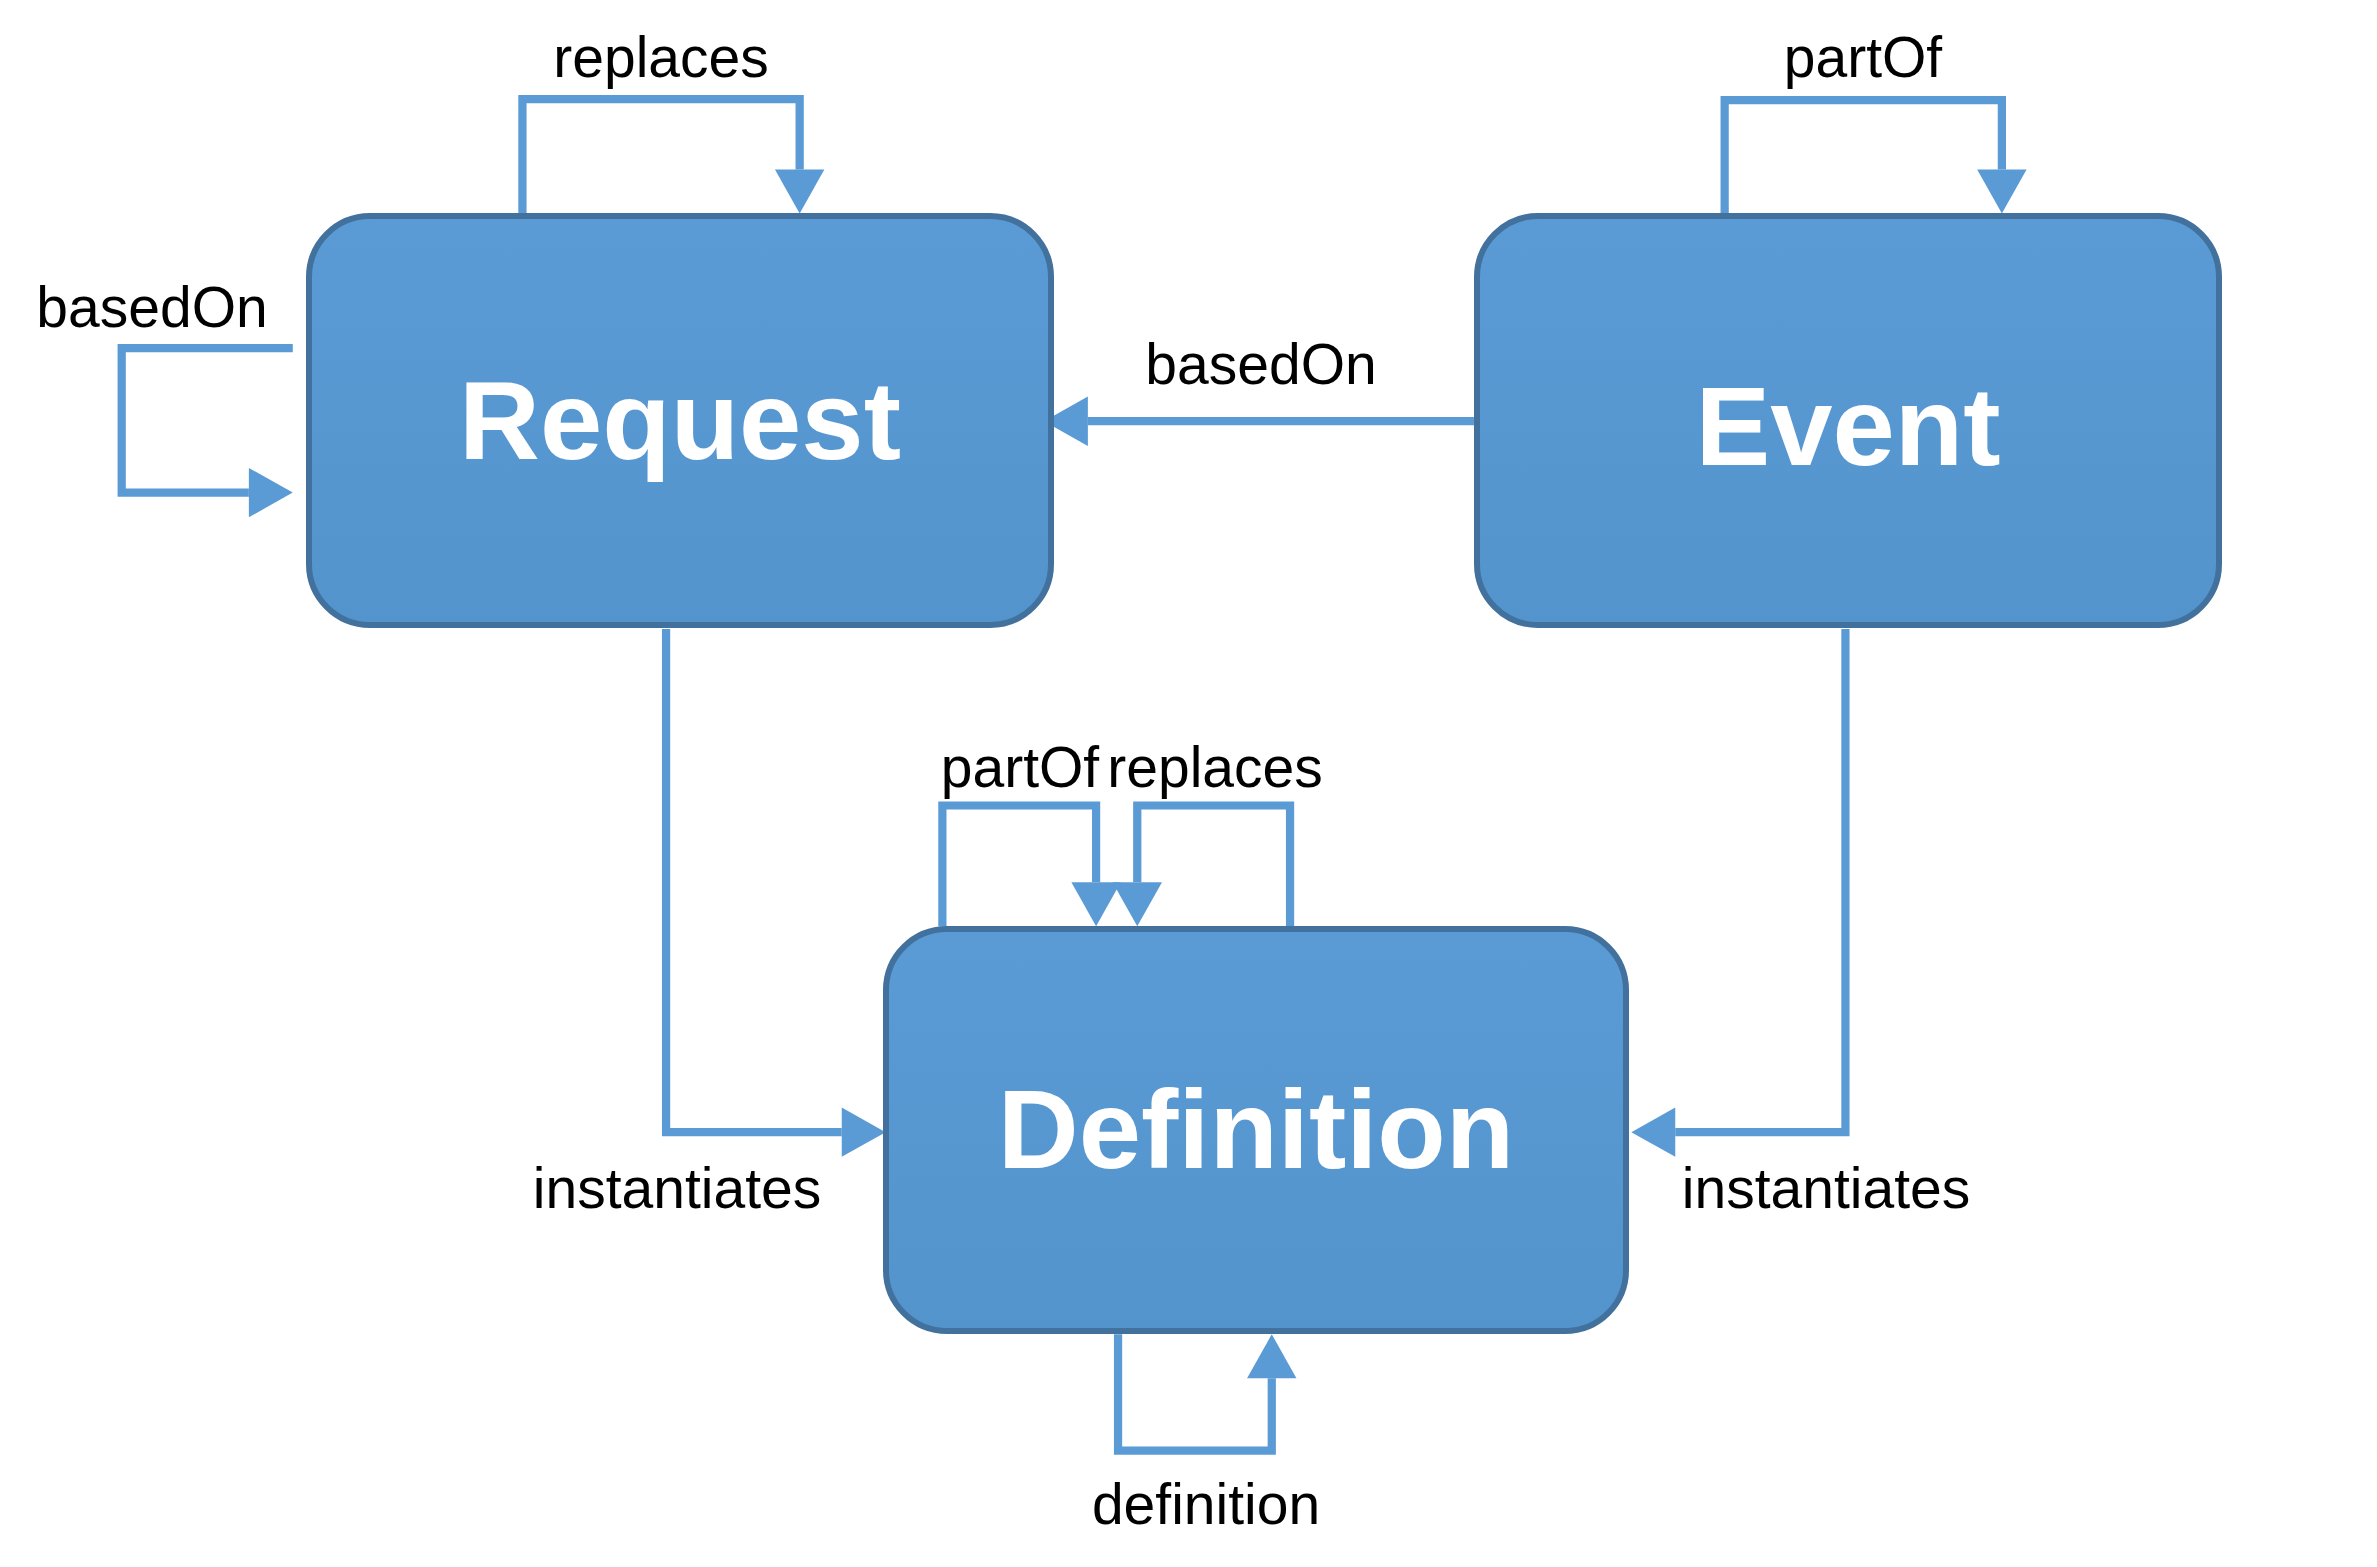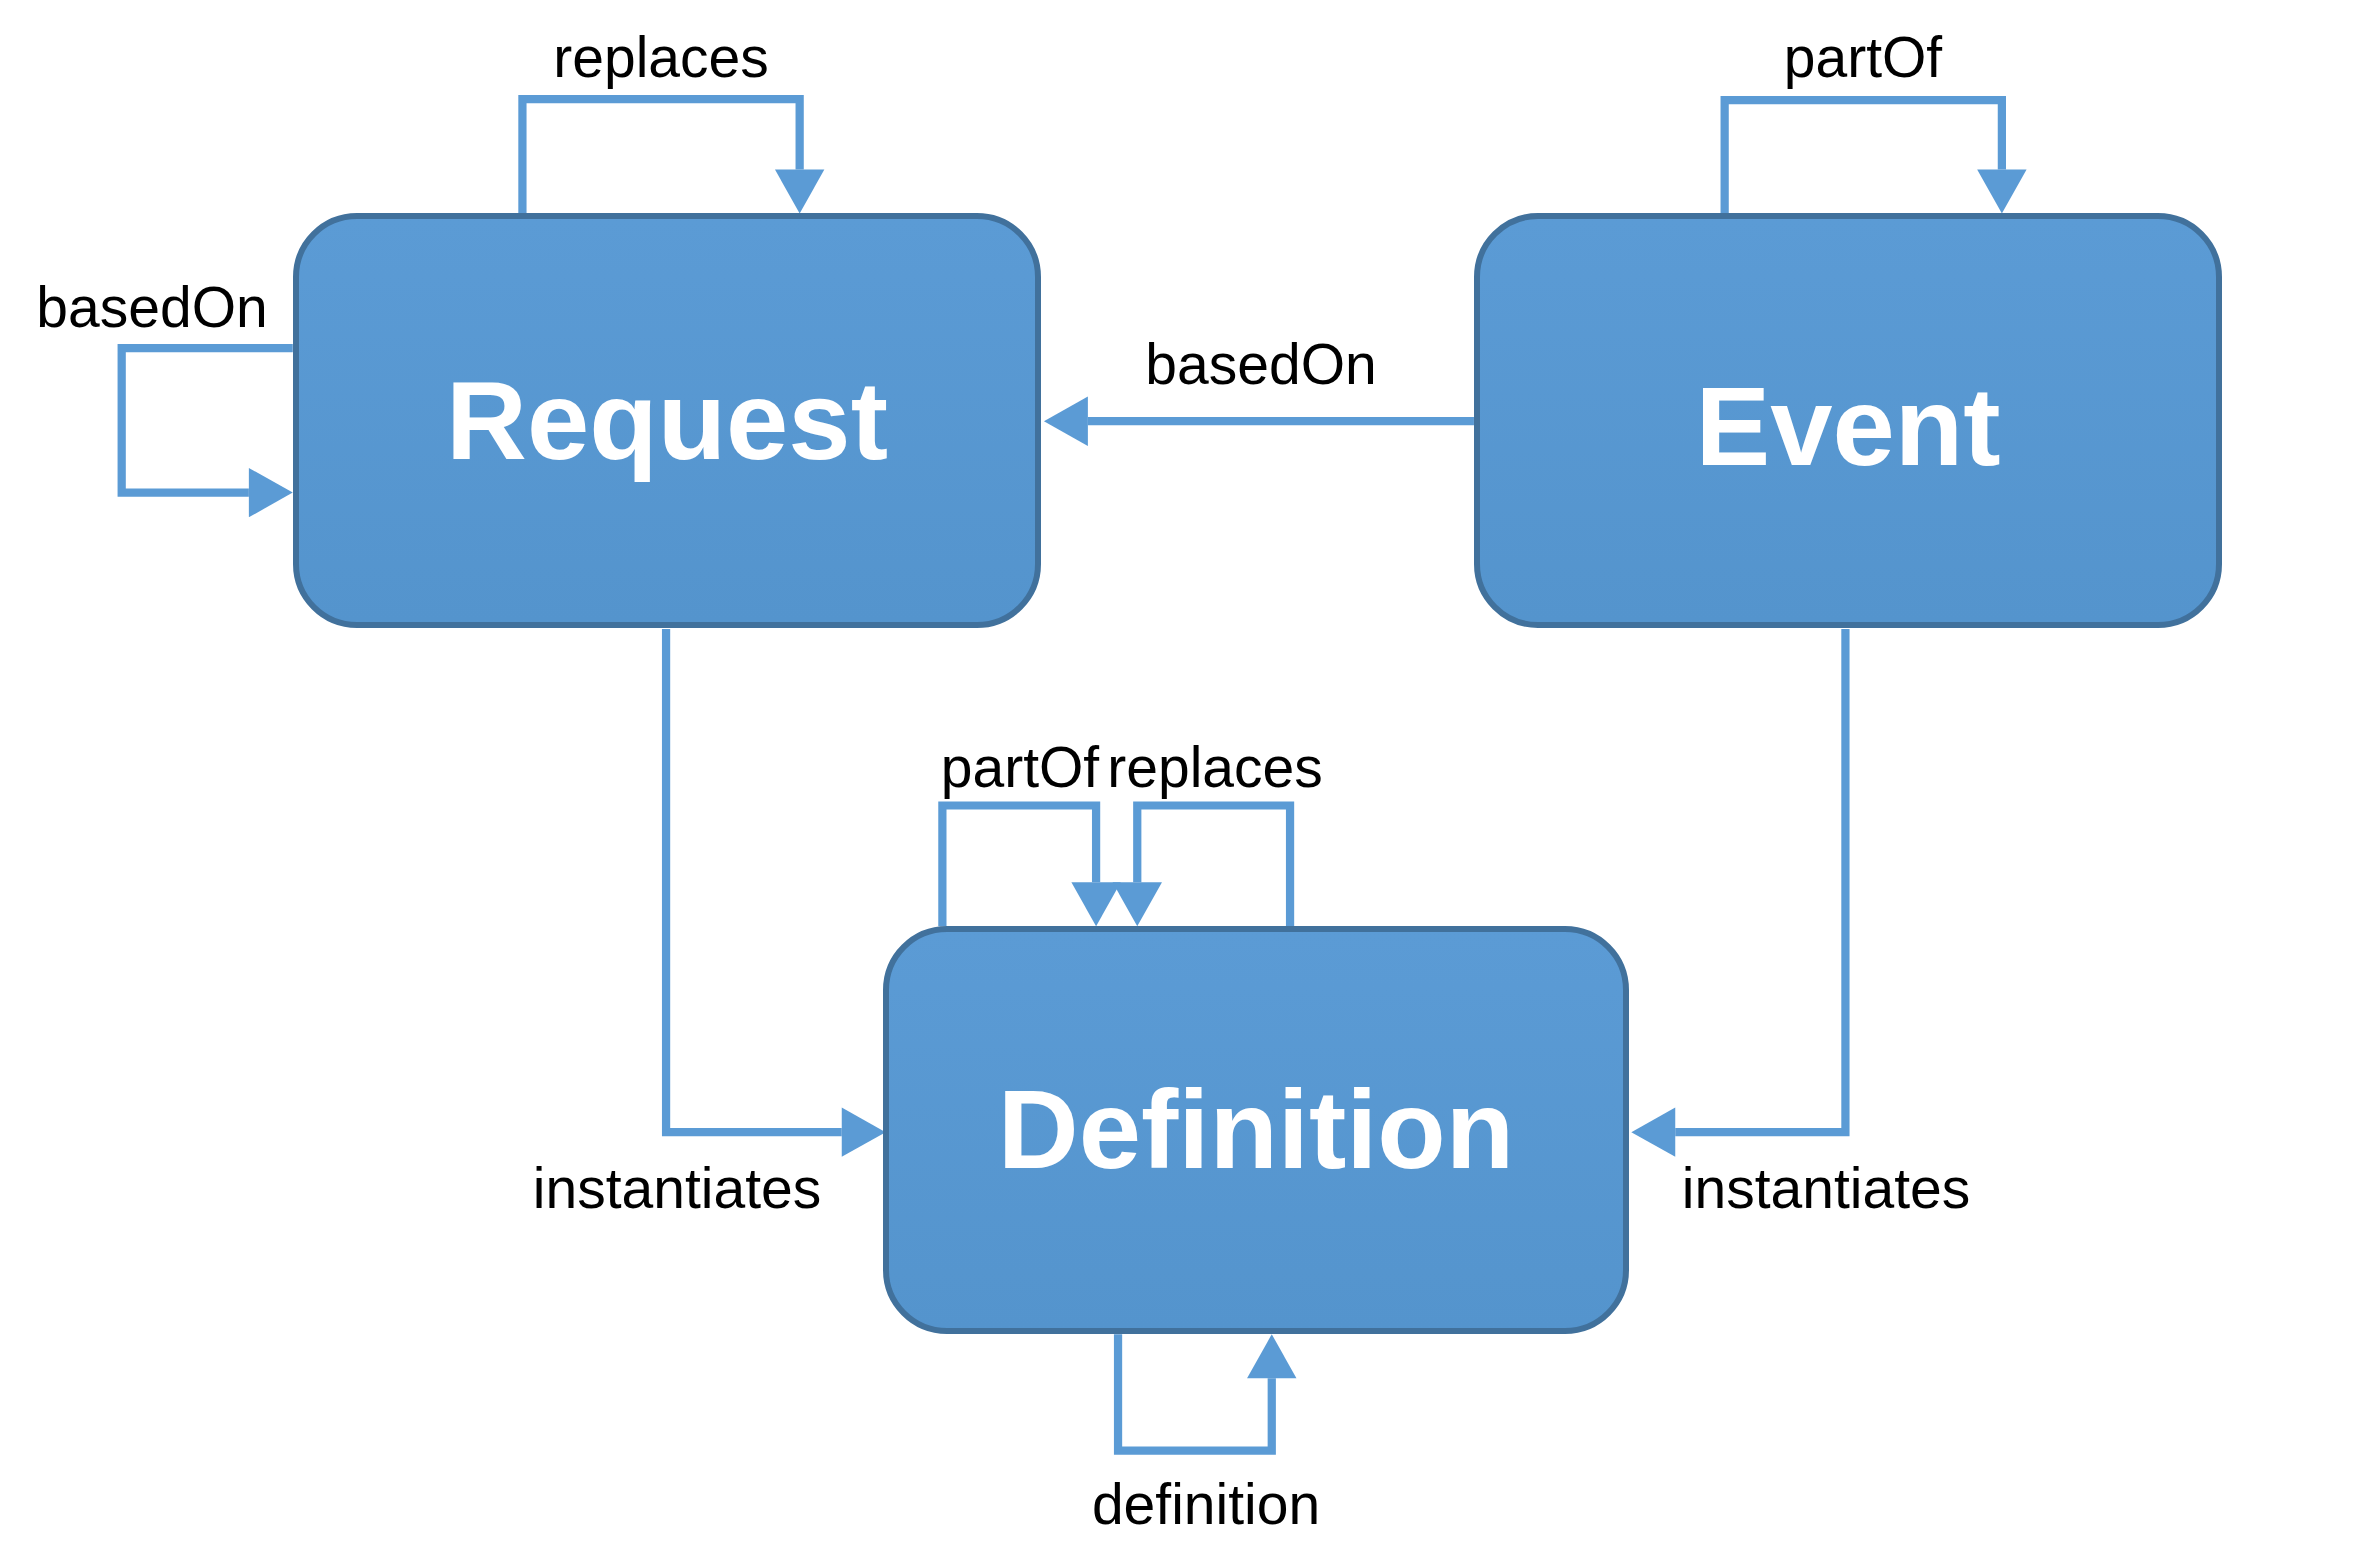--- a/index.html
+++ b/index.html
@@ -86,21 +86,21 @@
     </svg>
     <div class="edge-label" style="left: 661px; top: 57px; color: rgb(0, 0, 0); font-size: 57px;">replaces</div>
     <div class="edge-label" style="left: 152px; top: 307px; color: rgb(0, 0, 0); font-size: 57px;">basedOn</div>
     <div class="edge-label" style="left: 1863px; top: 57px; color: rgb(0, 0, 0); font-size: 57px;">partOf</div>
     <div class="edge-label" style="left: 1261px; top: 364px; color: rgb(0, 0, 0); font-size: 57px;">basedOn</div>
     <div class="edge-label" style="left: 677px; top: 1188px; color: rgb(0, 0, 0); font-size: 57px;">instantiates</div>
     <div class="edge-label" style="left: 1826px; top: 1188px; color: rgb(0, 0, 0); font-size: 57px;">instantiates</div>
     <div class="edge-label" style="left: 1020px; top: 767px; color: rgb(0, 0, 0); font-size: 57px;">partOf</div>
     <div class="edge-label" style="left: 1215px; top: 767px; color: rgb(0, 0, 0); font-size: 57px;">replaces</div>
     <div class="edge-label" style="left: 1206px; top: 1504px; color: rgb(0, 0, 0); font-size: 57px;">definition</div>
-    <div class="node" style="left: 293px; top: 213px; width: 748px; height: 415px; background: linear-gradient(rgb(91, 155, 213) 0%, rgb(84, 148, 205) 100%); border-color: rgb(65, 113, 156); border-width: 6.4px; border-radius: 64px;">
+    <div class="node" style="left: 306px; top: 213px; width: 748px; height: 415px; background: linear-gradient(rgb(91, 155, 213) 0%, rgb(84, 148, 205) 100%); border-color: rgb(65, 113, 156); border-width: 6.4px; border-radius: 64px;">
       <span class="node-title" style="color: rgb(255, 255, 255); font-size: 112px;">Request</span>
     </div>
     <div class="node" style="left: 1474px; top: 213px; width: 748px; height: 415px; background: linear-gradient(rgb(91, 155, 213) 0%, rgb(84, 148, 205) 100%); border-color: rgb(65, 113, 156); border-width: 6.4px; border-radius: 64px;">
       <span class="node-title" style="color: rgb(255, 255, 255); font-size: 112px; margin-top: 12px;">Event</span>
     </div>
     <div class="node" style="left: 883px; top: 926px; width: 746px; height: 408px; background: linear-gradient(rgb(91, 155, 213) 0%, rgb(84, 148, 205) 100%); border-color: rgb(65, 113, 156); border-width: 6.4px; border-radius: 64px;">
       <span class="node-title" style="color: rgb(255, 255, 255); font-size: 112px;">Definition</span>
     </div>
   </div>
 

